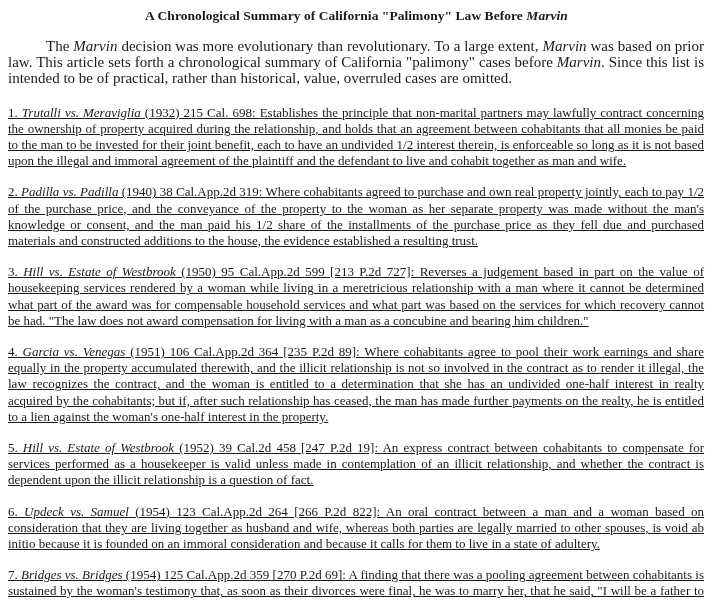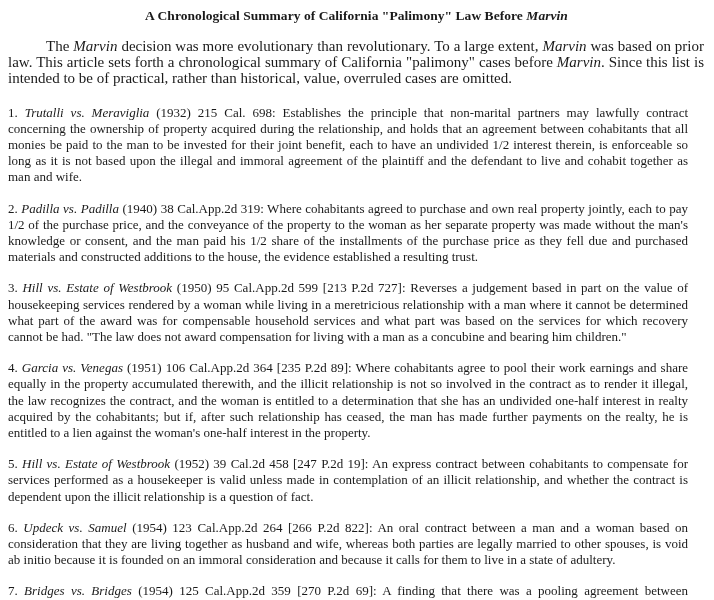--- a/index.html
+++ b/index.html
@@ -46,22 +46,23 @@
   .case-list {
     margin: 0;
     padding: 0;
     list-style: none;
   }
   .case-item {
     font-size: 13px;
     line-height: 16.2px;
     text-align: justify;
     text-justify: inter-word;
-    margin: 15px 16px 0 0;
+    margin: 15px 0 0 0;
     padding-right: 1px;
+    text-decoration: underline;
   }
   .case-item:first-child {
     margin-top: 18px;
   }
   .cname {
     font-style: italic;
   }
   .num {
     font-style: normal;
   }

